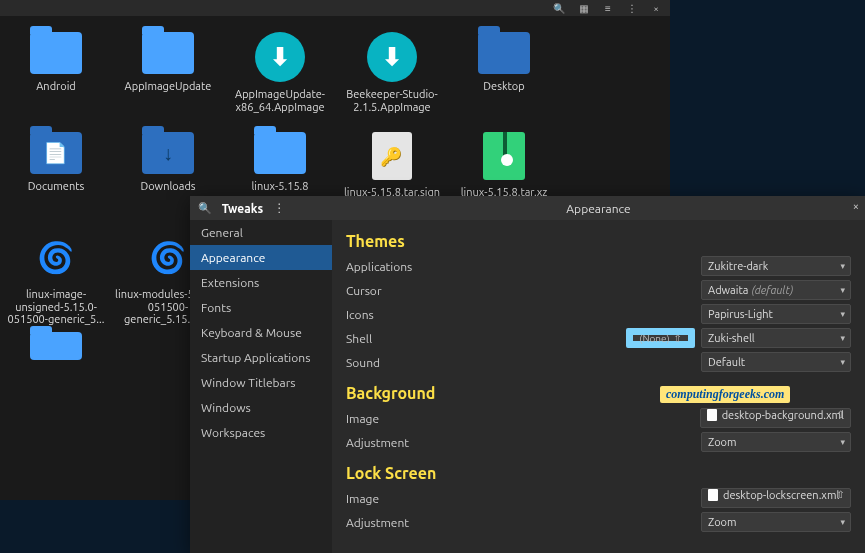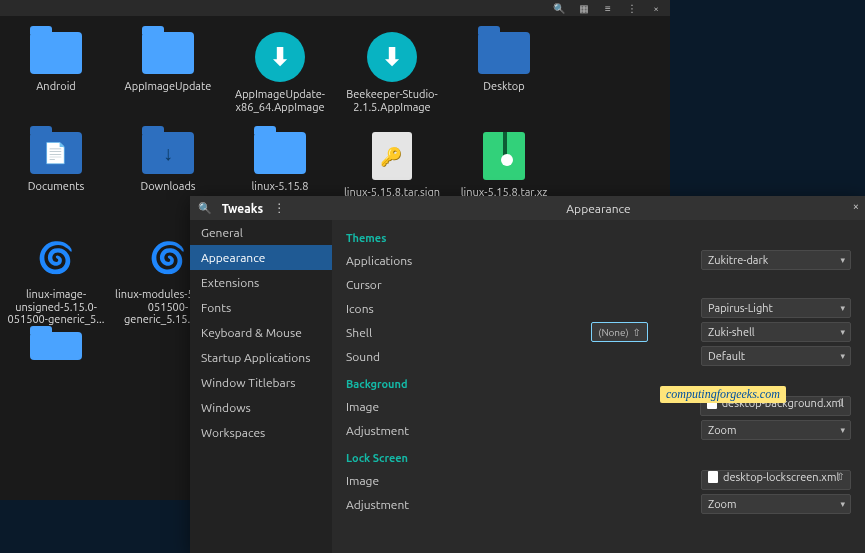--- a/index.html
+++ b/index.html
@@ -40,33 +40,33 @@
 .tw-left .search{ font-size:11px; color:#ccc;}
 .tw-left .title{ font-weight:bold; font-size:12px; color:#fff;}
 .tw-left .menu{ font-size:12px; color:#ccc;}
 .tw-right-title{ flex:1; text-align:center; font-size:12px; color:#ddd;}
 .tw-close{ position:absolute; right:6px; top:4px; color:#ccc; font-size:11px;}
 .tw-body { flex:1; display:flex; overflow:hidden;}
 .tw-side { width:142px; background:#222; overflow-y:auto;}
 .tw-side-item { padding:6px 11px; font-size:12px; color:#ccc; cursor:default;}
 .tw-side-item.active { background:#1f5a94; color:#fff;}
 .tw-main { flex:1; background:#2a2a2a; padding:12px 14px; overflow-y:auto;}
-.sect { font-weight:bold; font-size:11px; color:#14b8a6; margin:10px 0 4px 0;}
+.sect { font-weight:bold; font-size:16px; color:#fde047; margin:10px 0 4px 0;}
 .sect:first-child{ margin-top:0;}
 .row { display:flex; align-items:center; justify-content:space-between; height:24px; font-size:12px; color:#ccc;}
 .row .label{}
-.combo { min-width:150px; background:#3a3a3a; border:1px solid #4a4a4a; height:20px; display:flex; align-items:center; padding:0 18px 0 6px; font-size:11px; color:#ddd; position:relative; border-radius:2px;margin-left:47px;}
+.combo { min-width:150px; background:#3a3a3a; border:1px solid #4a4a4a; height:20px; display:flex; align-items:center; padding:0 18px 0 6px; font-size:11px; color:#ddd; position:relative; border-radius:2px;}
 .combo .def{ color:#9f9f9f; font-style:italic; margin-left:3px;}
 .combo:after{content:"▾"; position:absolute; right:5px; font-size:9px; color:#bbb;}
 .shell-extras { display:flex; gap:6px; align-items:center;}
-.none-btn{ background:#3a3a3a; border:1px solid #7dd3fc; height:20px; padding:0 6px; font-size:10px; color:#bbb; border-radius:2px; display:flex; align-items:center; gap:4px;}
+.none-btn{ background:#3a3a3a; border:7px solid #7dd3fc; height:20px; padding:0 6px; font-size:10px; color:#bbb; border-radius:2px; display:flex; align-items:center; gap:4px;}
 .file-btn { background:#3a3a3a; border:1px solid #4a4a4a; height:20px; display:flex; align-items:flex-start; gap:5px; padding:0 6px; font-size:11px; color:#ddd; border-radius:2px; min-width:150px; justify-content:flex-start; position:relative;}
 .file-btn .up{ position:absolute; right:5px; font-size:10px; color:#bbb;}
 .file-ico{ width:10px; height:12px; background:#fff; display:inline-block; border-radius:1px; position:relative;}
-.watermark { position:absolute; left:660px; top:386px; background:#ffe57a; color:#0050a0; font-weight:normal; font-size:12px; padding:1px 6px; font-style:italic; font-family: "Comic Sans MS", cursive; border-radius:2px; z-index:5;}
+.watermark { position:absolute; left:660px; top:386px; background:#ffe57a; color:#0050a0; font-weight:bold; font-size:12px; padding:1px 6px; font-style:italic; font-family: "Comic Sans MS", cursive; border-radius:2px; z-index:5;}
 </style>
 </head>
 <body>
 
 <div class="fm">
   <div class="fm-toolbar">
     <span class="icon-btn">🔍</span>
     <span class="icon-btn">▦</span>
     <span class="icon-btn">≡</span>
     <span class="icon-btn">⋮</span>
@@ -183,20 +183,24 @@
       <div class="sect">Themes</div>
       <div id="themes-rows">
           <div class="row">
             <span class="label">Applications</span>
             <span class="combo">
               <span>Zukitre-dark</span>
             </span>
           </div>
           <div class="row">
             <span class="label">Cursor</span>
+            <span class="combo">
+              <span>Adwaita</span>
+              <span class="def"> (default)</span>
+            </span>
           </div>
           <div class="row">
             <span class="label">Icons</span>
             <span class="combo">
               <span>Papirus-Light</span>
             </span>
           </div>
           <div class="row">
             <span class="label">Shell</span>
             <div class="shell-extras">

